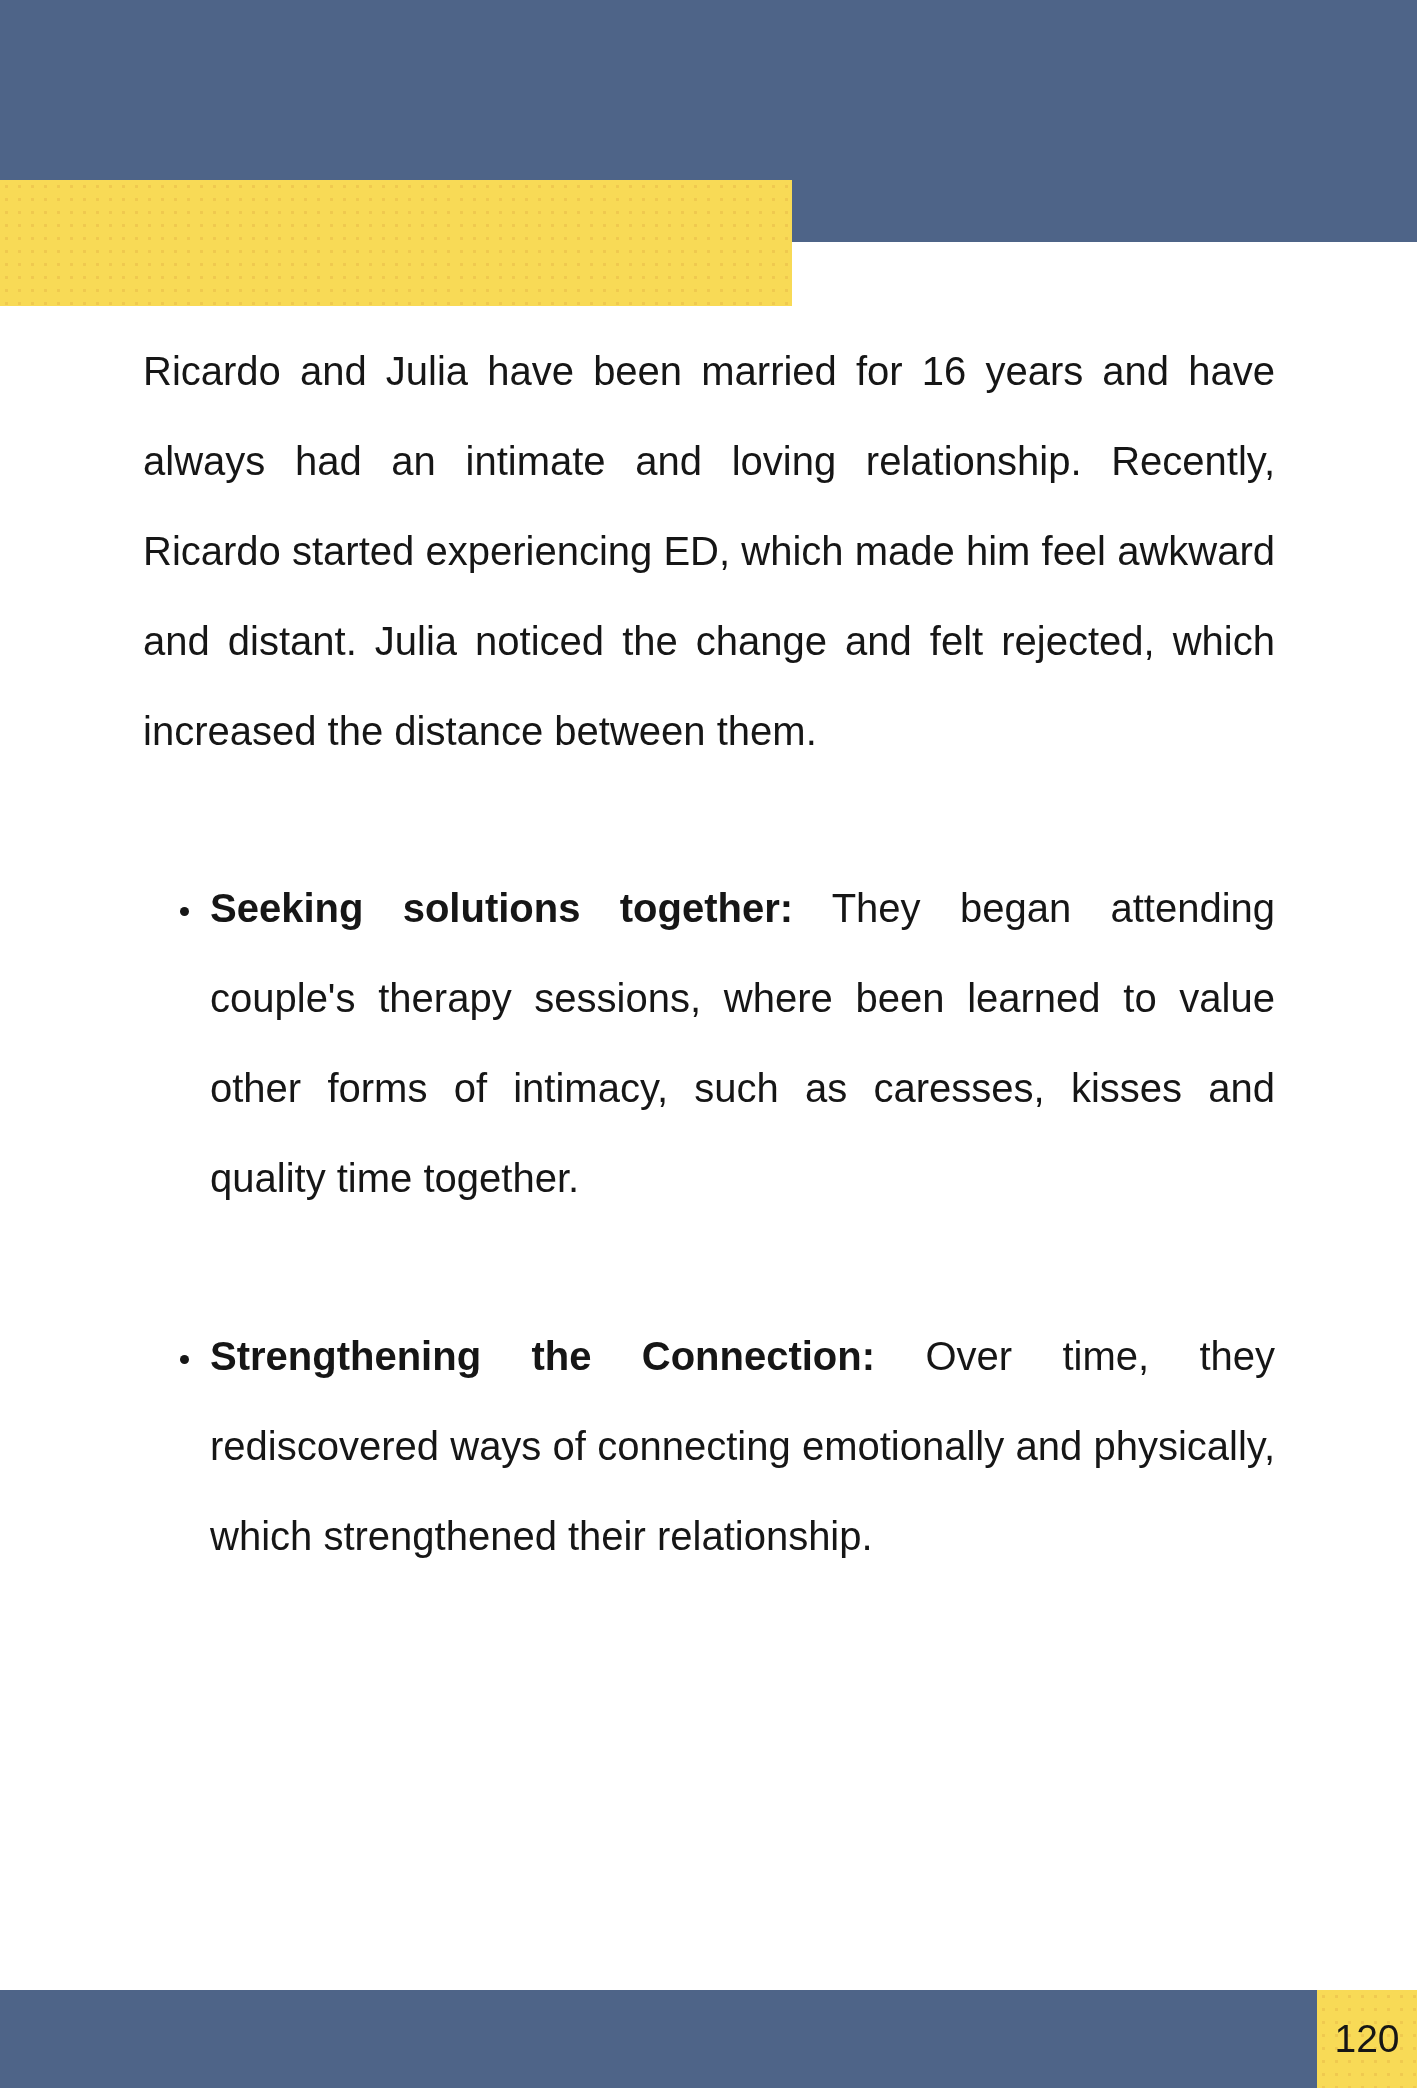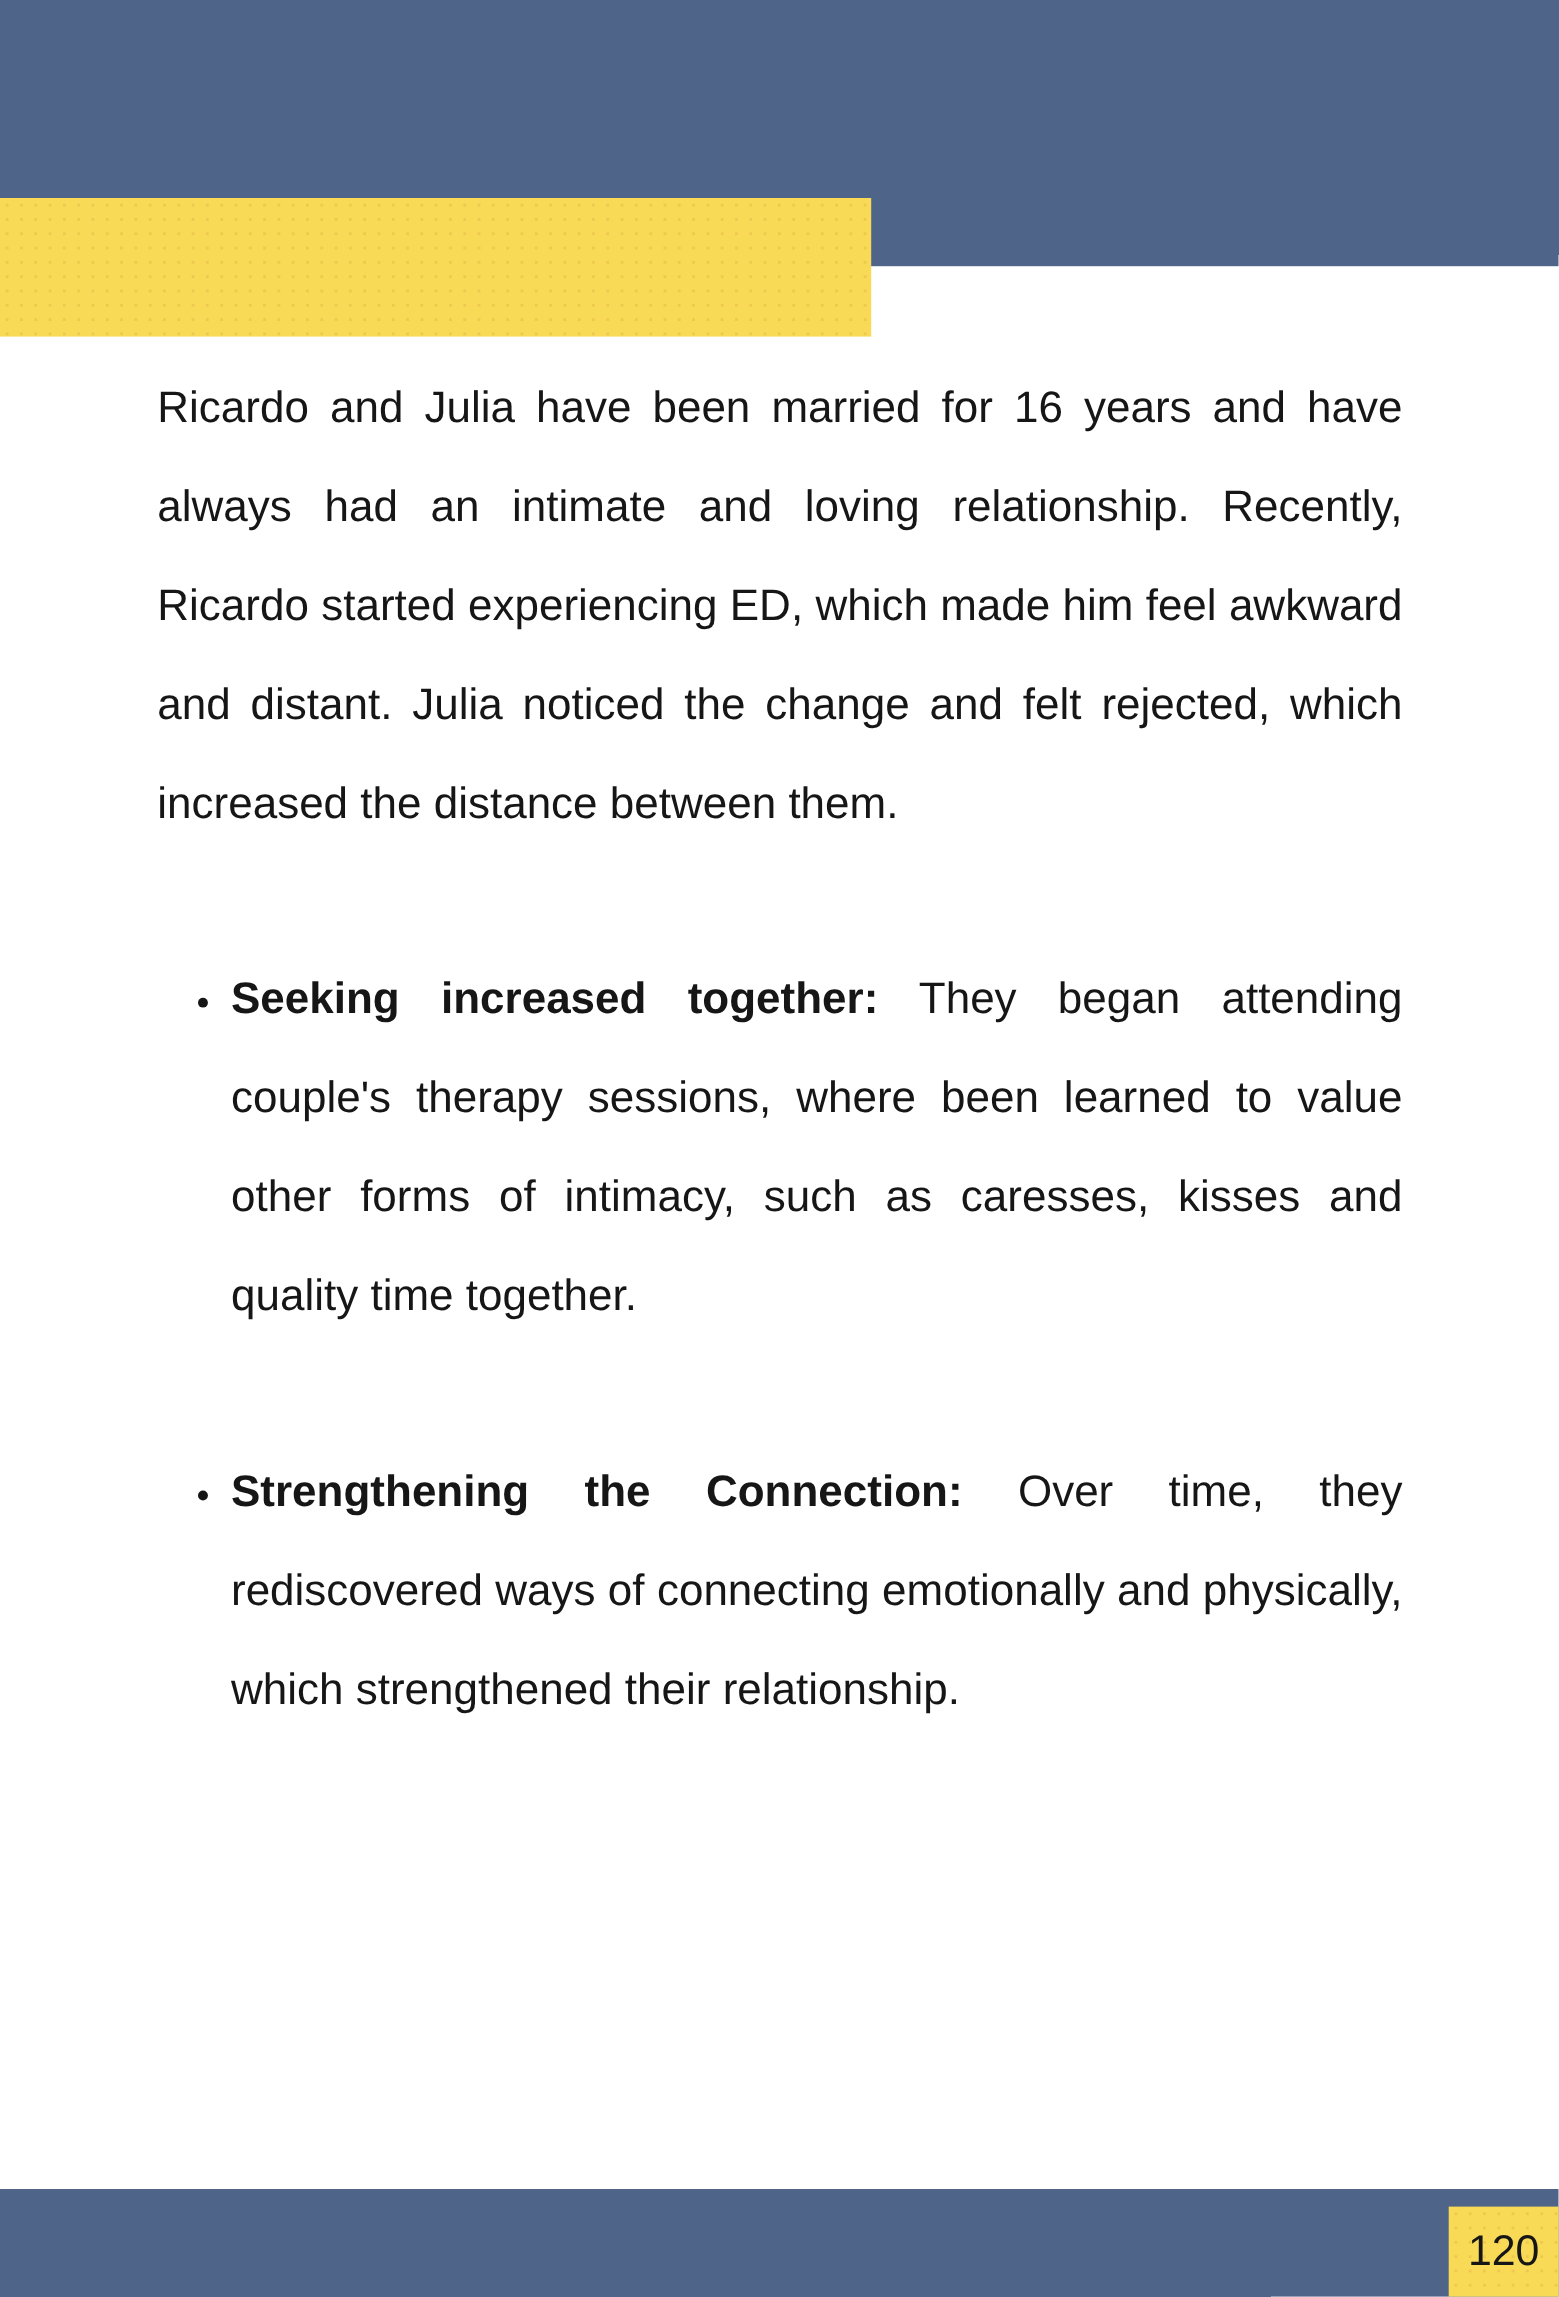--- a/index.html
+++ b/index.html
@@ -70,21 +70,21 @@
   
   .footer-band {
     position: absolute;
     left: 0; bottom: 0;
     width: 1417px; height: 98px;
     background: #4E6488;
   }
   .page-number-badge {
     position: absolute;
     right: 0; bottom: 0;
-    width: 100px; height: 82px;
+    width: 100px; height: 98px;
     background-color: #F8DA56;
     background-image: radial-gradient(#EFC94F 1.4px, transparent 1.6px);
     background-size: 13px 13px;
     display: flex;
     align-items: center;
     justify-content: center;
     font-size: 39px;
     color: #161616;
   }
 </style>
@@ -93,21 +93,21 @@
 
 <div class="header-band"></div>
 <div class="header-accent"></div>
 
 <div class="content">
   <p class="intro">Ricardo and Julia have been married for 16 years and have always had an intimate and loving relationship. Recently, Ricardo started experiencing ED, which made him feel awkward and distant. Julia noticed the change and felt rejected, which increased the distance between them.</p>
 
   <ul class="bullet-list">
     <li class="bullet-item">
       <span class="bullet-dot"></span>
-      <strong class="bullet-heading">Seeking increased together:</strong>
+      <strong class="bullet-heading">Seeking solutions together:</strong>
       <span class="bullet-text">They began attending couple's therapy sessions, where been learned to value other forms of intimacy, such as caresses, kisses and quality time together.</span>
     </li>
     <li class="bullet-item">
       <span class="bullet-dot"></span>
       <strong class="bullet-heading">Strengthening the Connection:</strong>
       <span class="bullet-text">Over time, they rediscovered ways of connecting emotionally and physically, which strengthened their relationship.</span>
     </li>
   </ul>
 </div>
 

